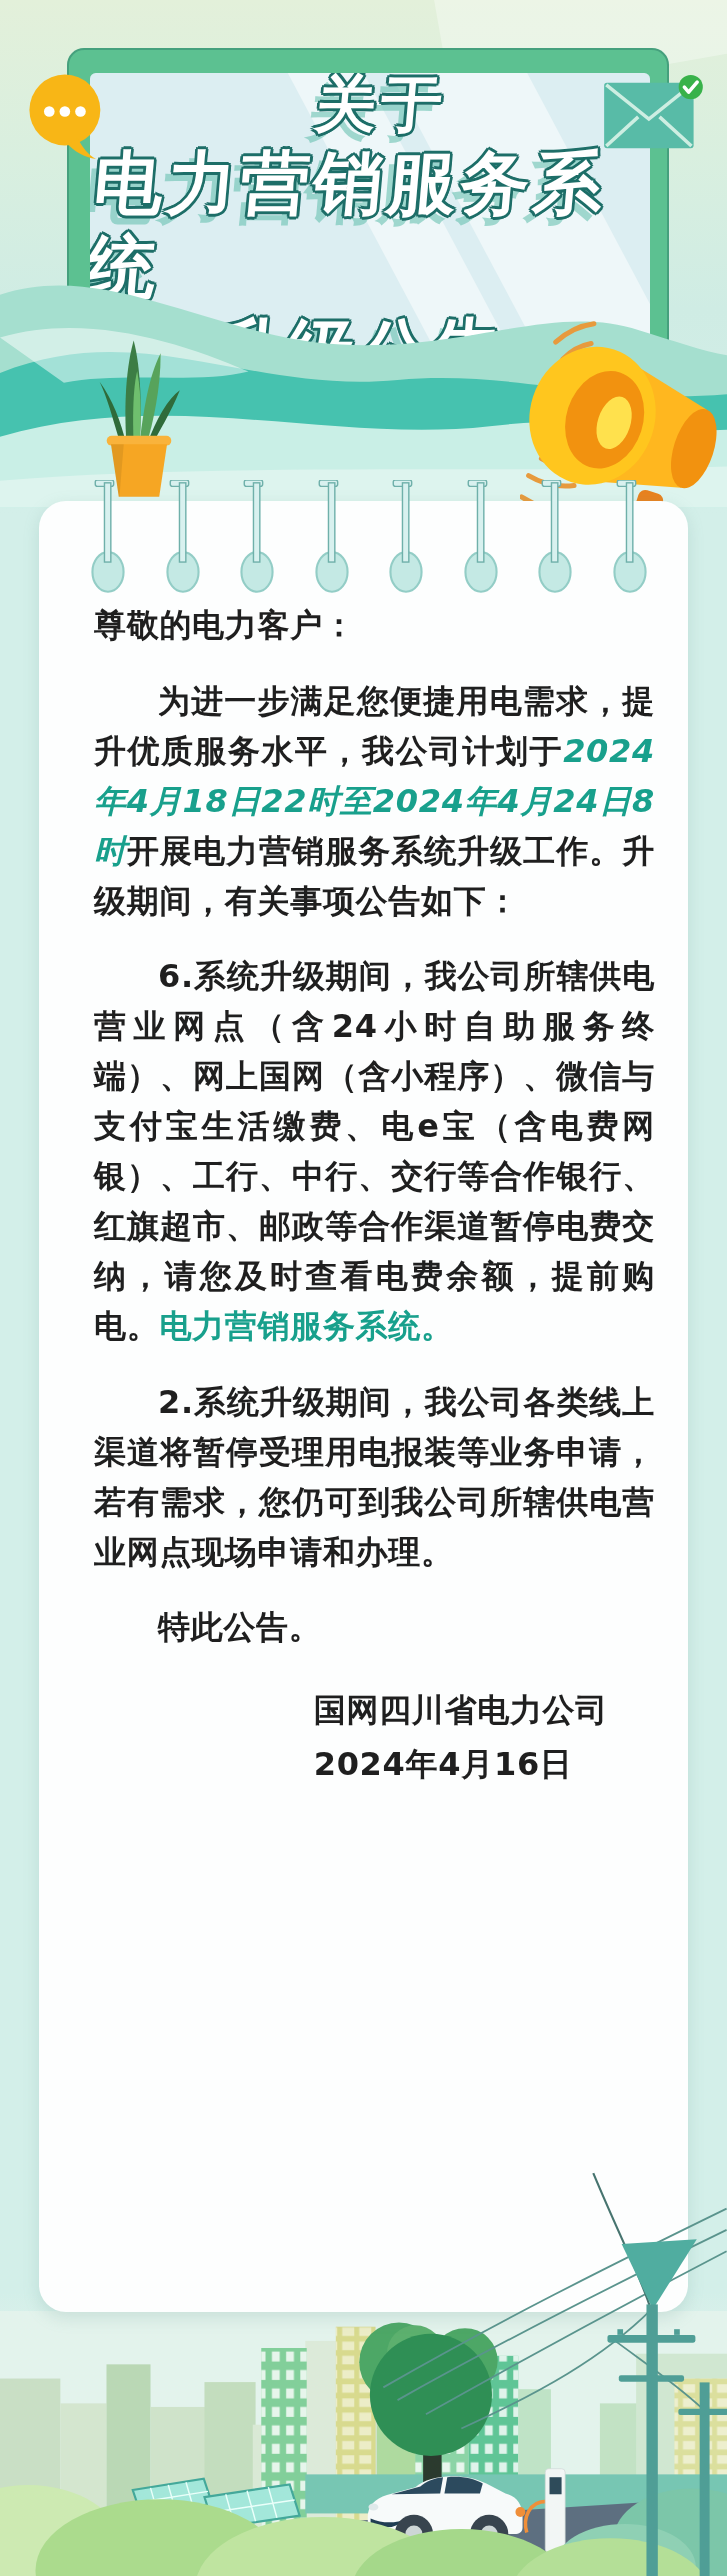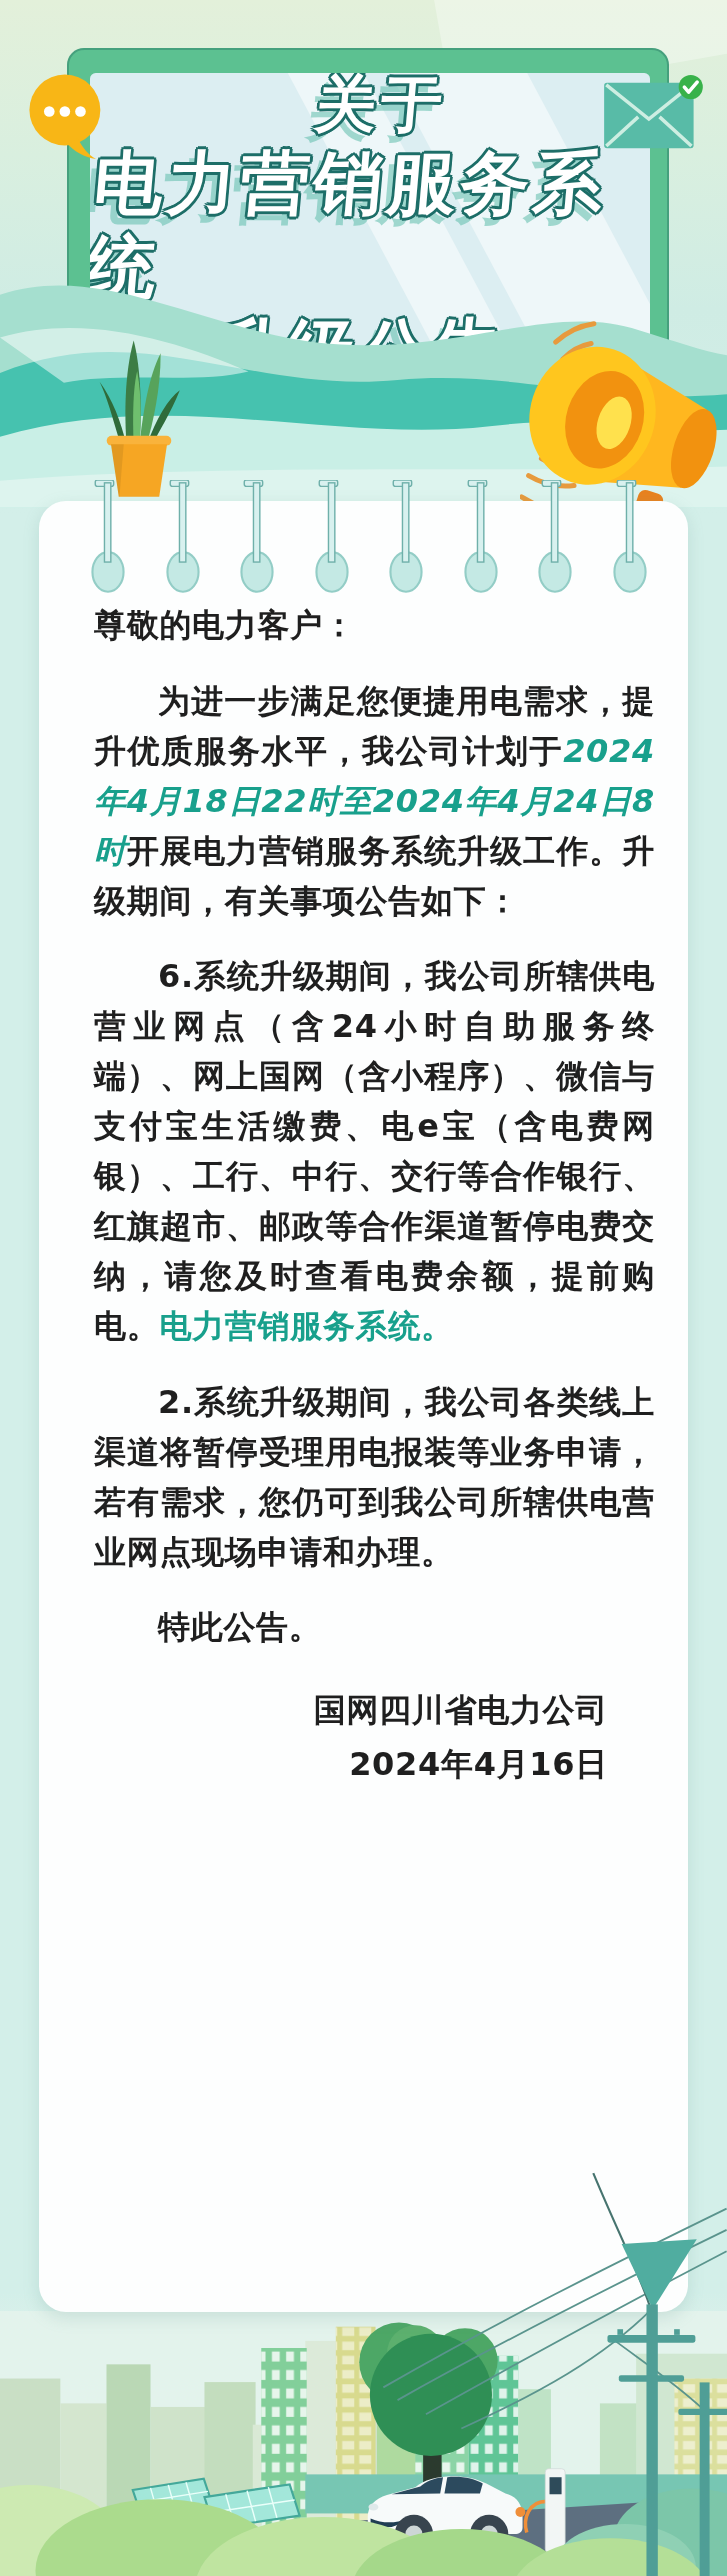--- a/index.html
+++ b/index.html
@@ -34,21 +34,21 @@
   .paper{left:39px;top:501px;width:649px;height:1811px;background:#fdfefe;border-radius:27px;z-index:10;
     box-shadow:0 5.7px 15.6px rgba(110,160,148,.22);}
   .hook{top:480px;z-index:12;}
   
   .notice{left:94px;top:556px;width:561px;z-index:11;color:#1f1f1f;
     font-weight:700;font-size:32px;line-height:50px;letter-spacing:0.7px;text-align:justify;margin-top:44px;}
   .notice p{margin:0 0 25.6px;text-indent:2em;}
   .notice p.salutation{text-indent:0;}
   .hl{color:#18a08c;}
   .it{font-style:italic;}
-  .sign{margin:31px 47px 0 auto;width:max-content;text-align:right;line-height:54px;}
+  .sign{margin:31px 47px 0 auto;width:max-content;text-align:left;line-height:54px;}
   
   .footer{left:0;top:2311px;width:727px;height:265px;background:#e3f3ec;z-index:2;}
   .overlap{left:0;top:2159px;z-index:20;pointer-events:none;}
 </style>
 </head>
 <body>
 
 <div class="page">
 
   <div class="abs streak"></div>

